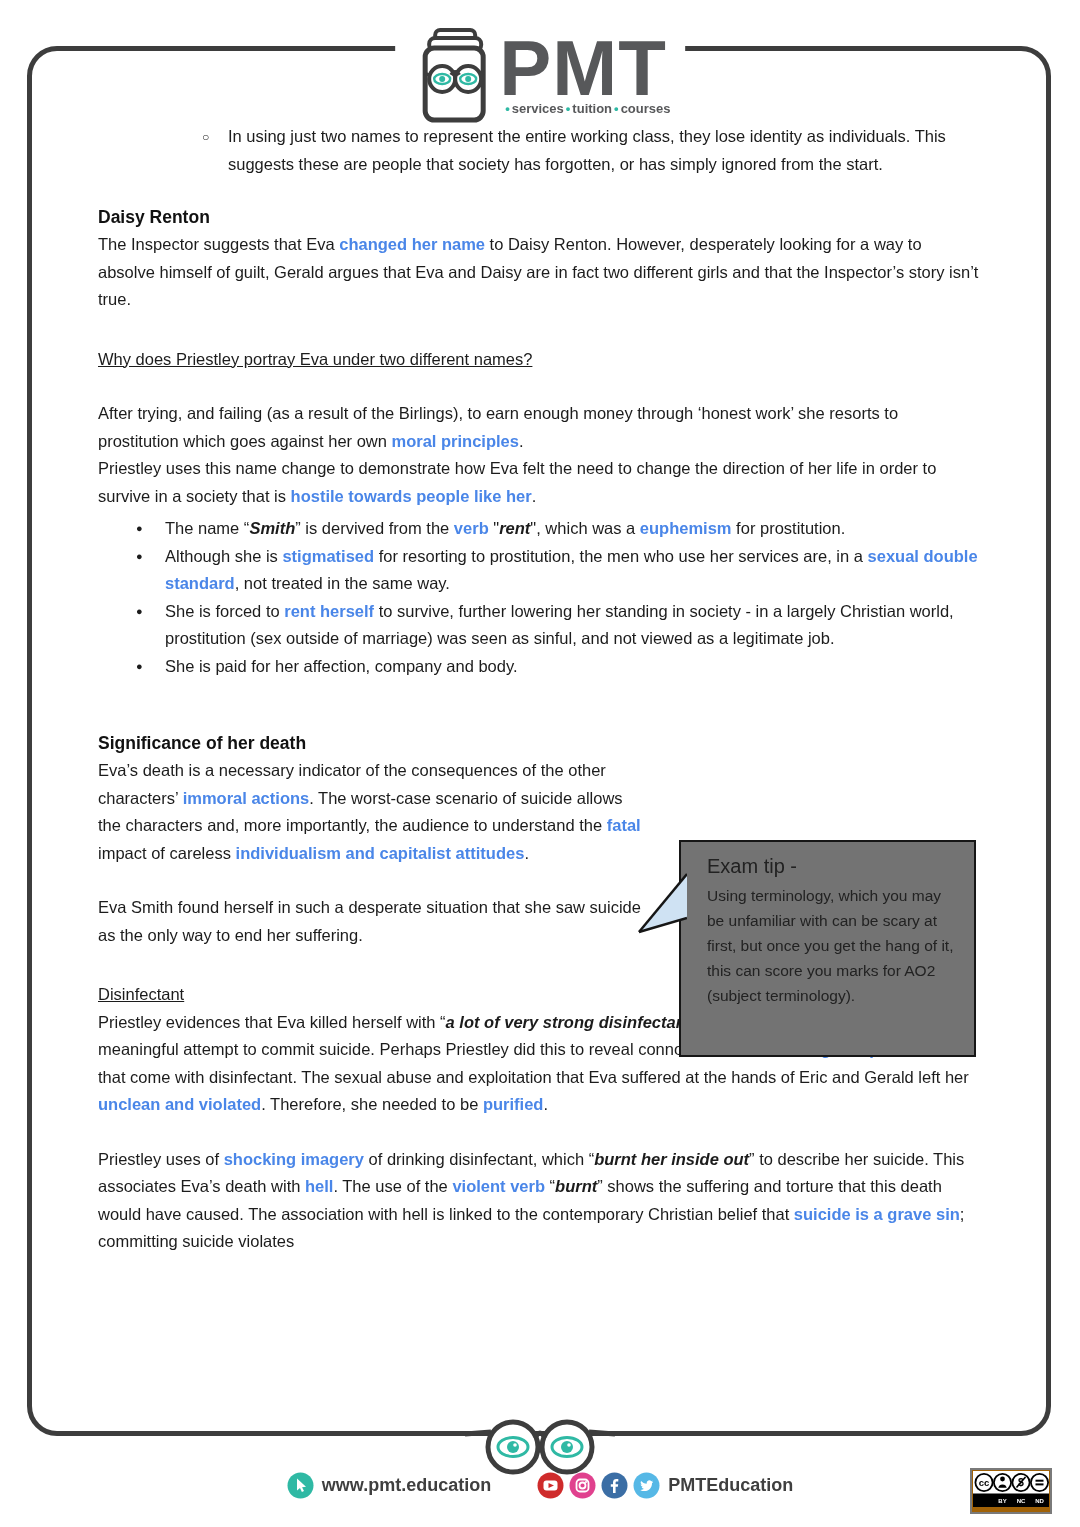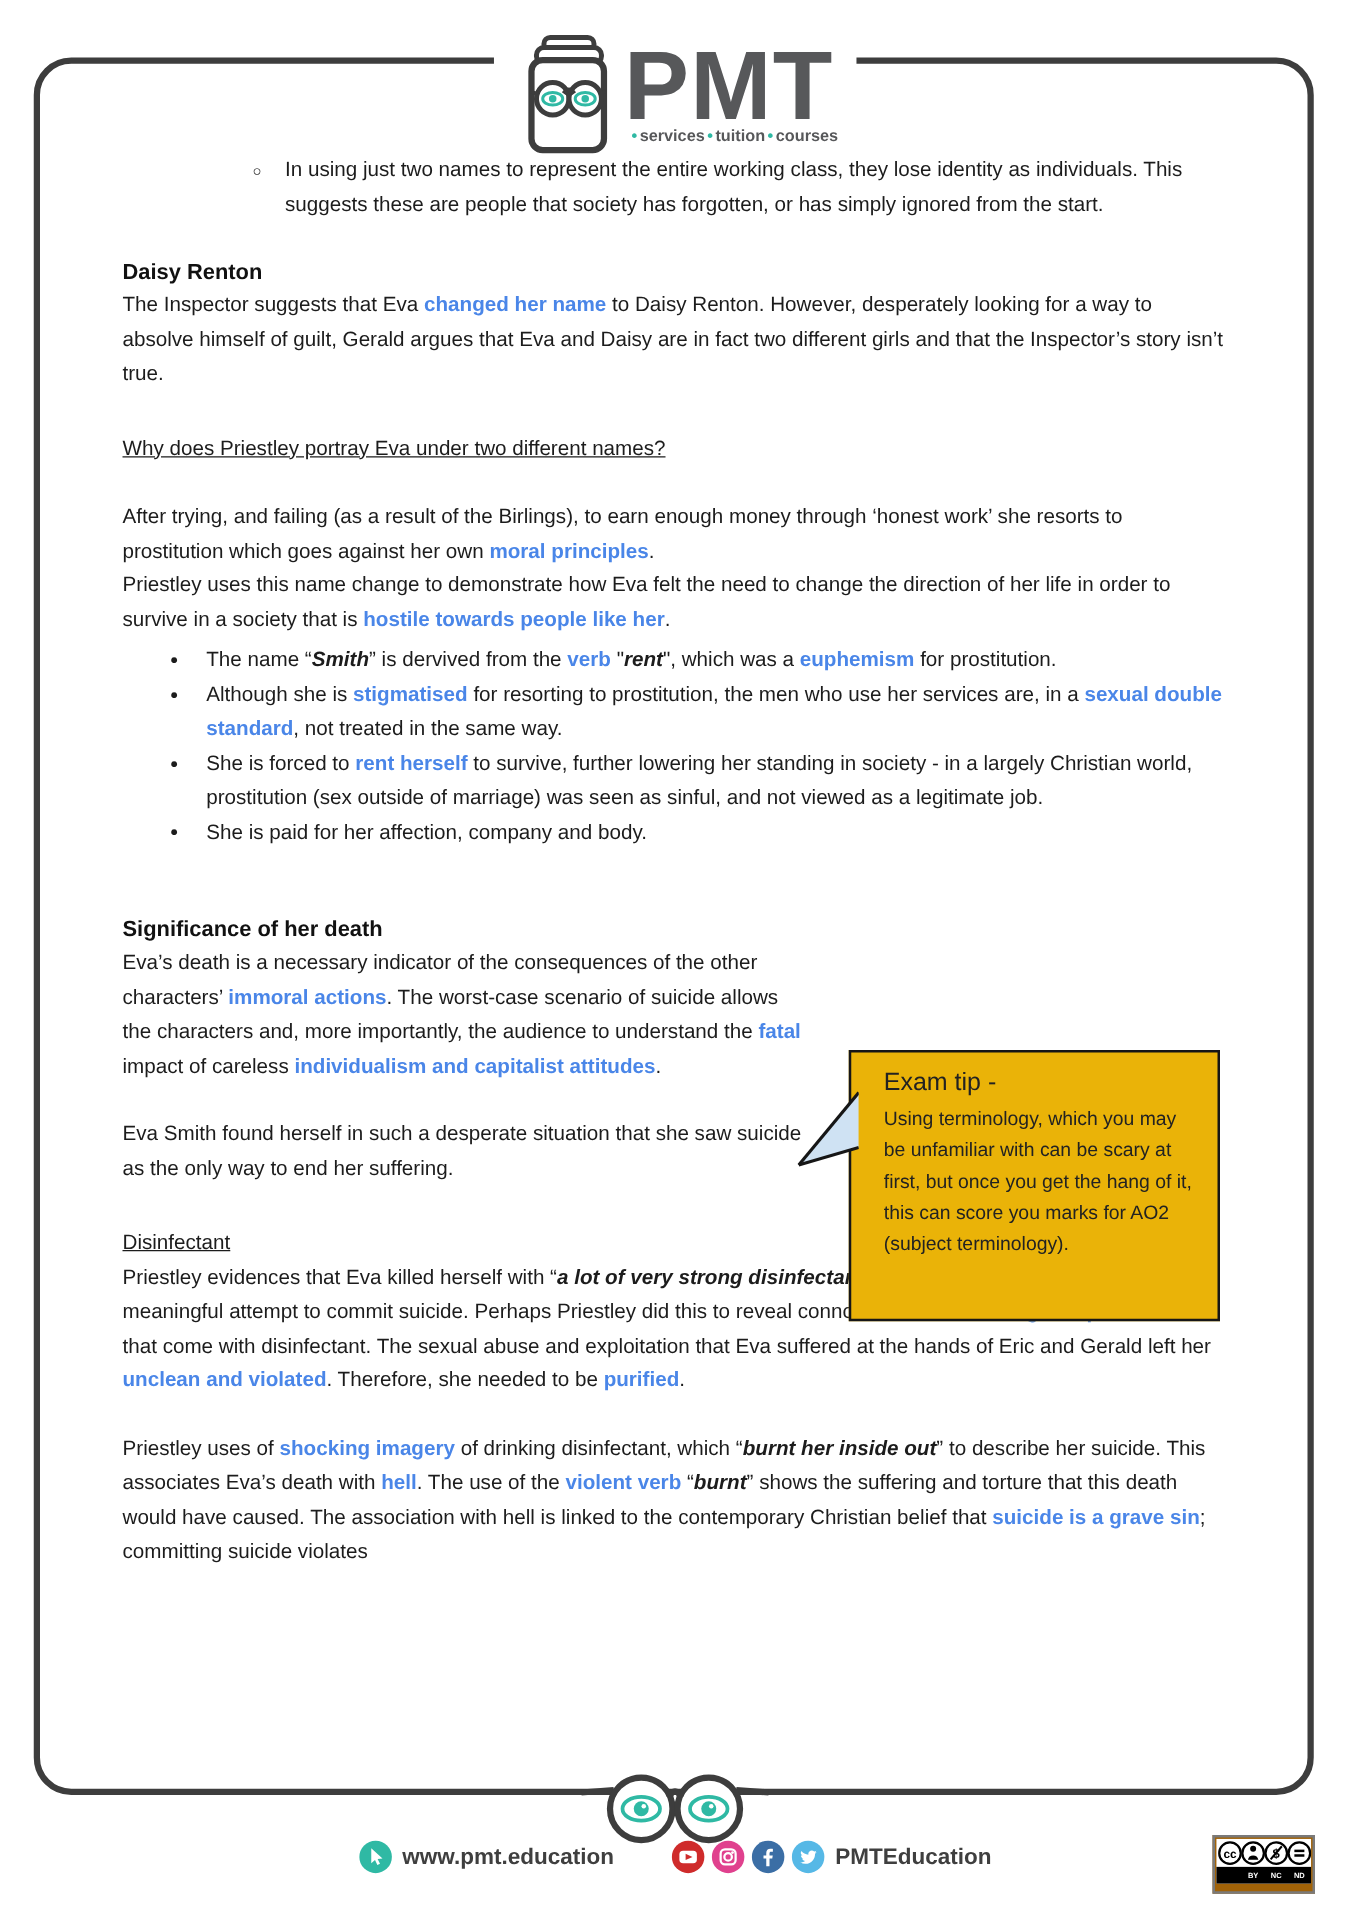--- a/index.html
+++ b/index.html
@@ -32,21 +32,21 @@
   .p.gap { margin-top:27px; }
   .narrow { max-width:546px; }
   .subbullet { position:relative; padding-left:130px; }
   .subbullet::before { content:"○"; position:absolute; left:104px; top:1px; font-size:12px; color:#1c1c1c; }
   .ul { margin-top:5px; }
   .li { position:relative; padding-left:67px; }
   .li::before { content:"●"; position:absolute; left:38px; top:0px; font-size:11px; color:#1c1c1c; }
 
   
   .examtip { position:absolute; left:679px; top:840px; width:297px; height:217px;
-    background:#eab308; border:2px solid #161616; padding:13px 16px 10px 26px; z-index:2; }
+    background:#737373; border:2px solid #161616; padding:13px 16px 10px 26px; z-index:2; }
   .examtip-title { font-size:20px; color:#222; margin-bottom:5px; }
   .examtip-body { font-size:15.5px; line-height:25px; color:#222; }
   .tail { position:absolute; left:-44px; top:30px; width:50px; height:72px; }
 
   
   .glasses { position:absolute; left:50%; transform:translateX(-50%); top:1410px; z-index:2; }
   .footer-row { position:absolute; left:0; top:1472px; width:100%; display:flex;
     justify-content:center; align-items:center; gap:46px; z-index:2; }
   .fgroup { display:flex; align-items:center; gap:8px; }
   .fgroup .icons { display:flex; align-items:center; gap:5px; }

